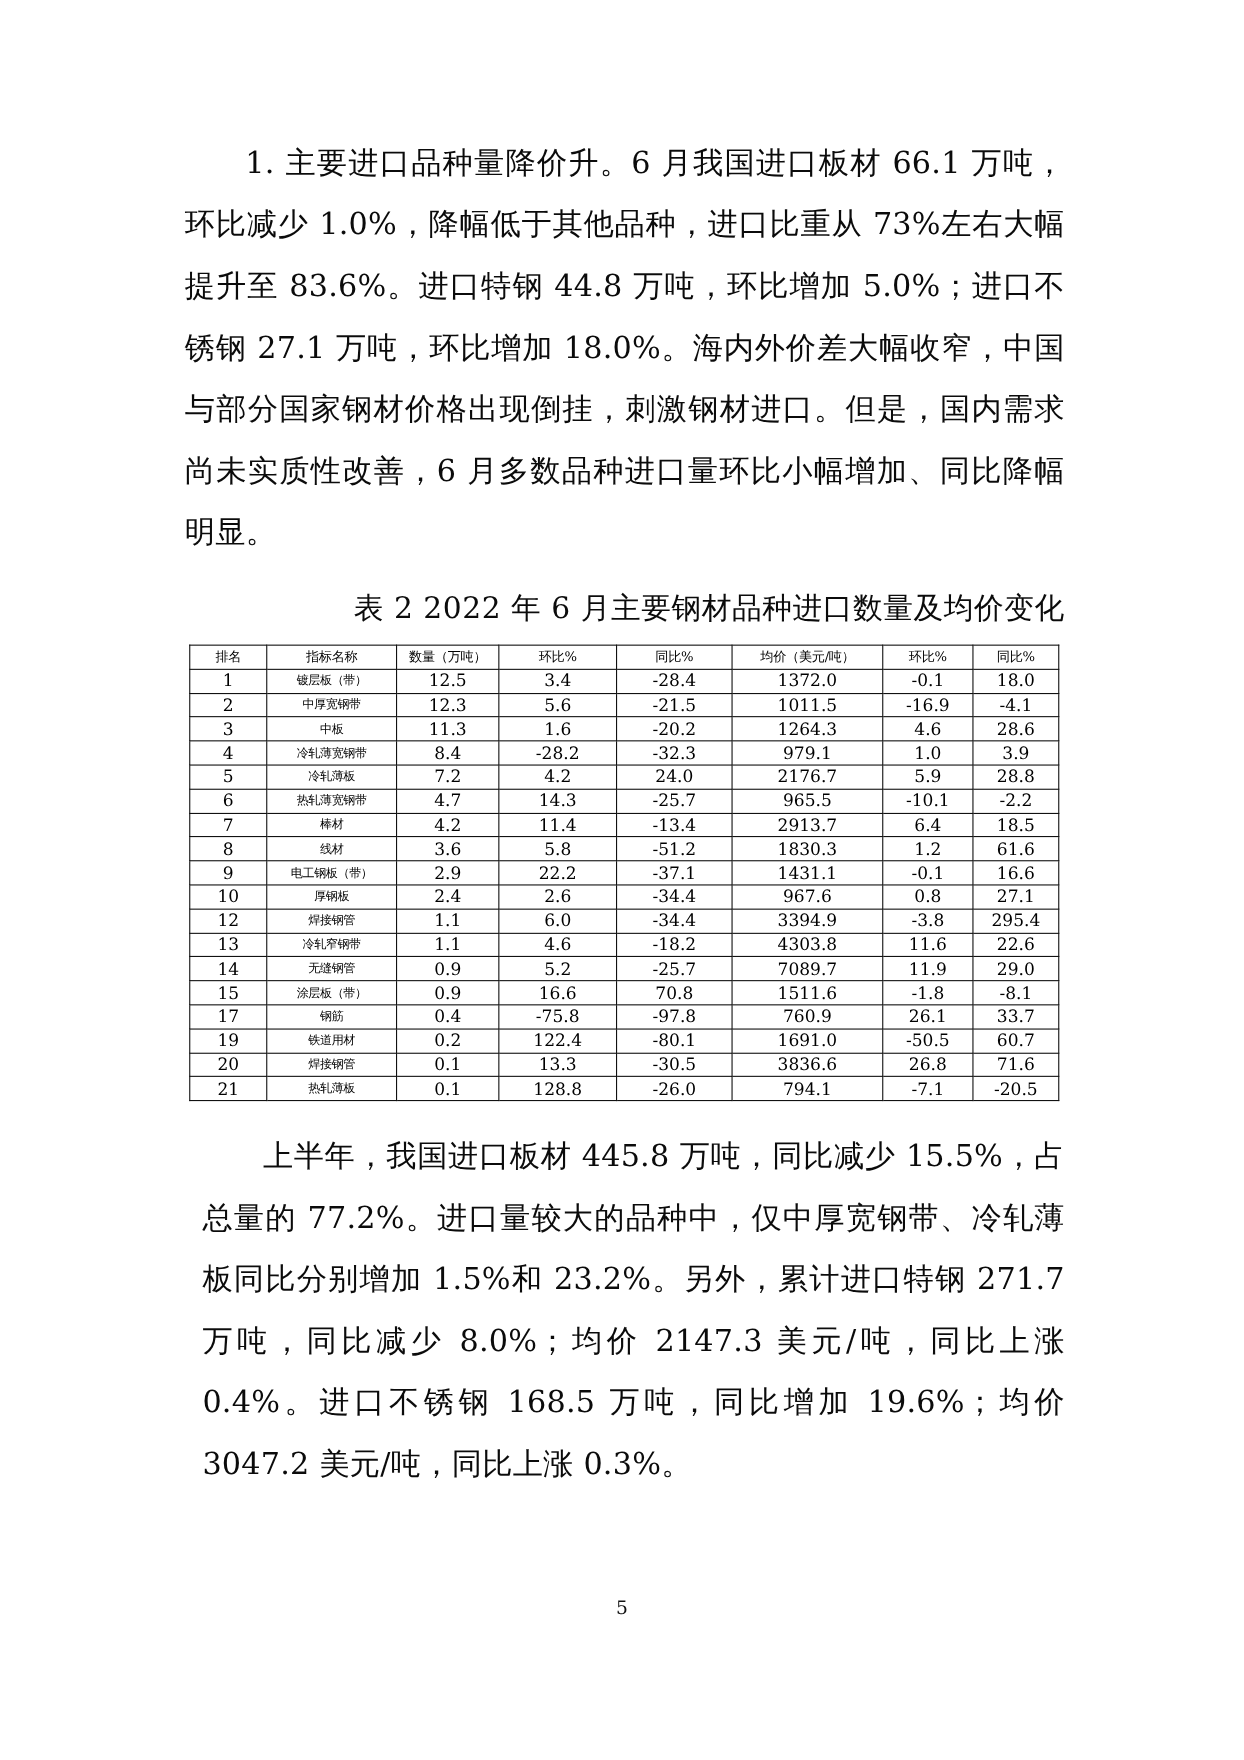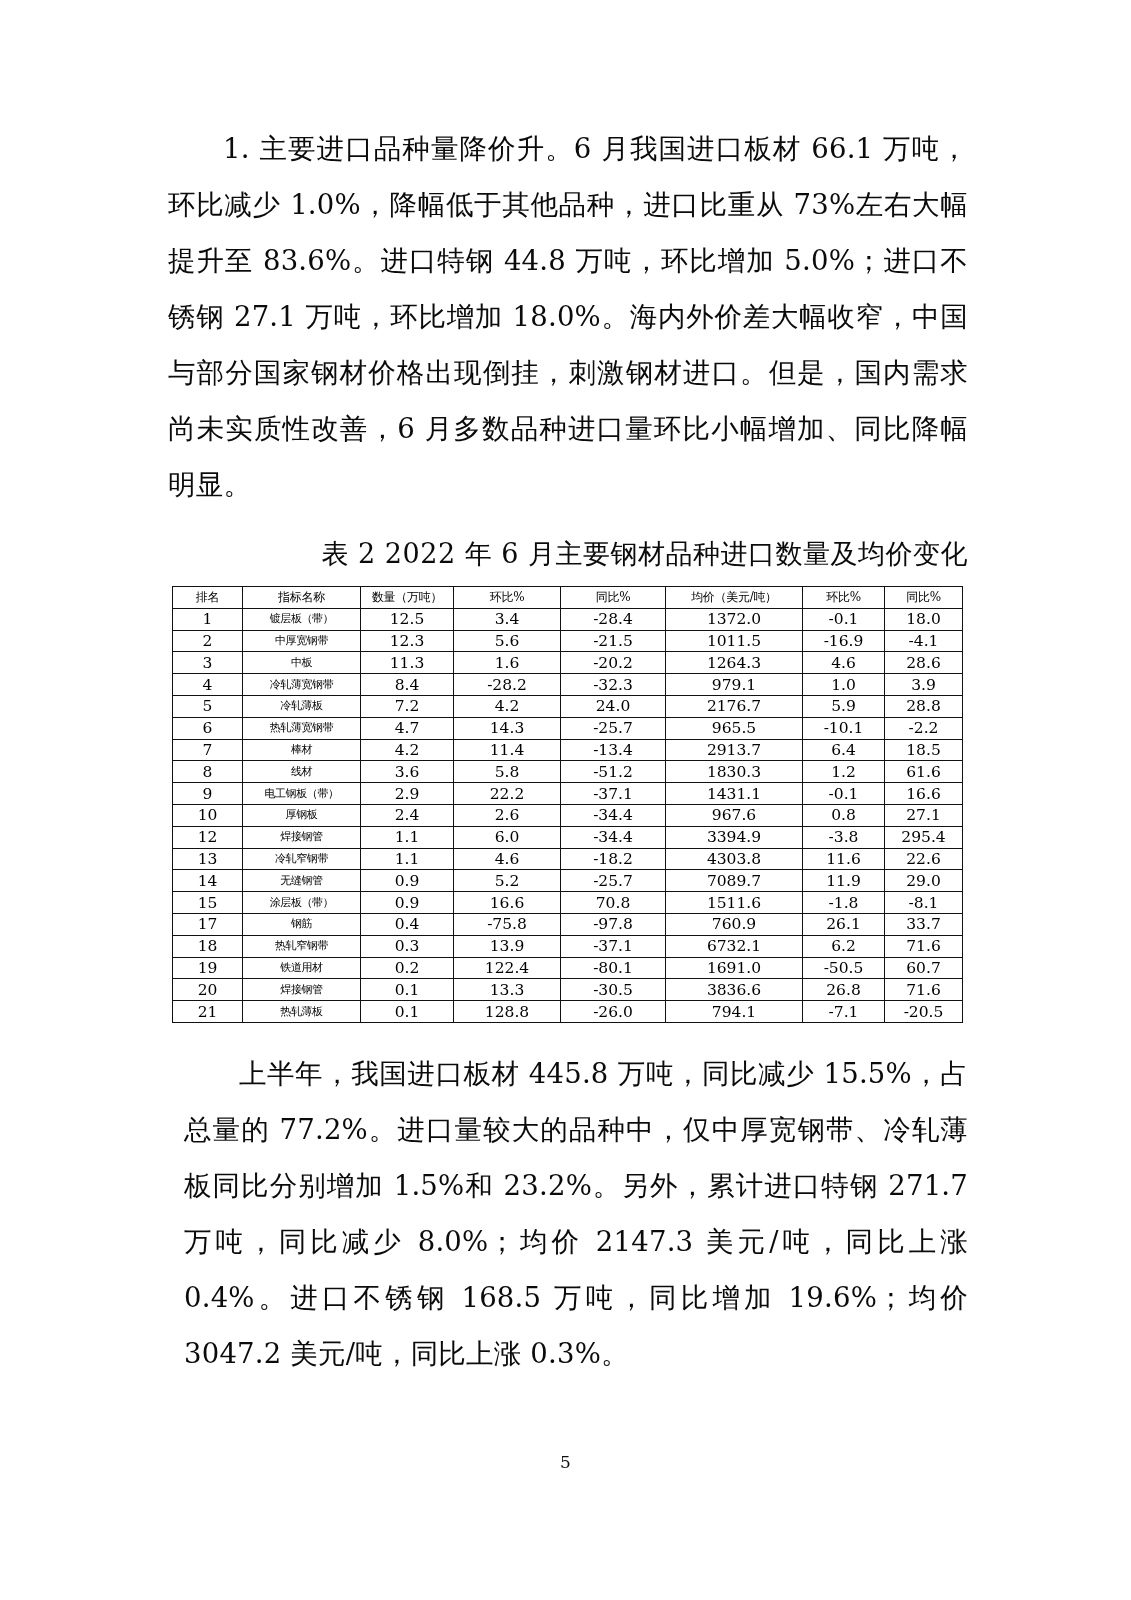--- a/index.html
+++ b/index.html
@@ -296,30 +296,20 @@
               <td>17</td>
               <td class="name-cell">钢筋</td>
               <td>0.4</td>
               <td>-75.8</td>
               <td>-97.8</td>
               <td>760.9</td>
               <td>26.1</td>
               <td>33.7</td>
             </tr>
             <tr>
-              <td>18</td>
-              <td class="name-cell">热轧窄钢带</td>
-              <td>0.3</td>
-              <td>13.9</td>
-              <td>-37.1</td>
-              <td>6732.1</td>
-              <td>6.2</td>
-              <td>71.6</td>
-            </tr>
-            <tr>
               <td>19</td>
               <td class="name-cell">铁道用材</td>
               <td>0.2</td>
               <td>122.4</td>
               <td>-80.1</td>
               <td>1691.0</td>
               <td>-50.5</td>
               <td>60.7</td>
             </tr>
             <tr>

